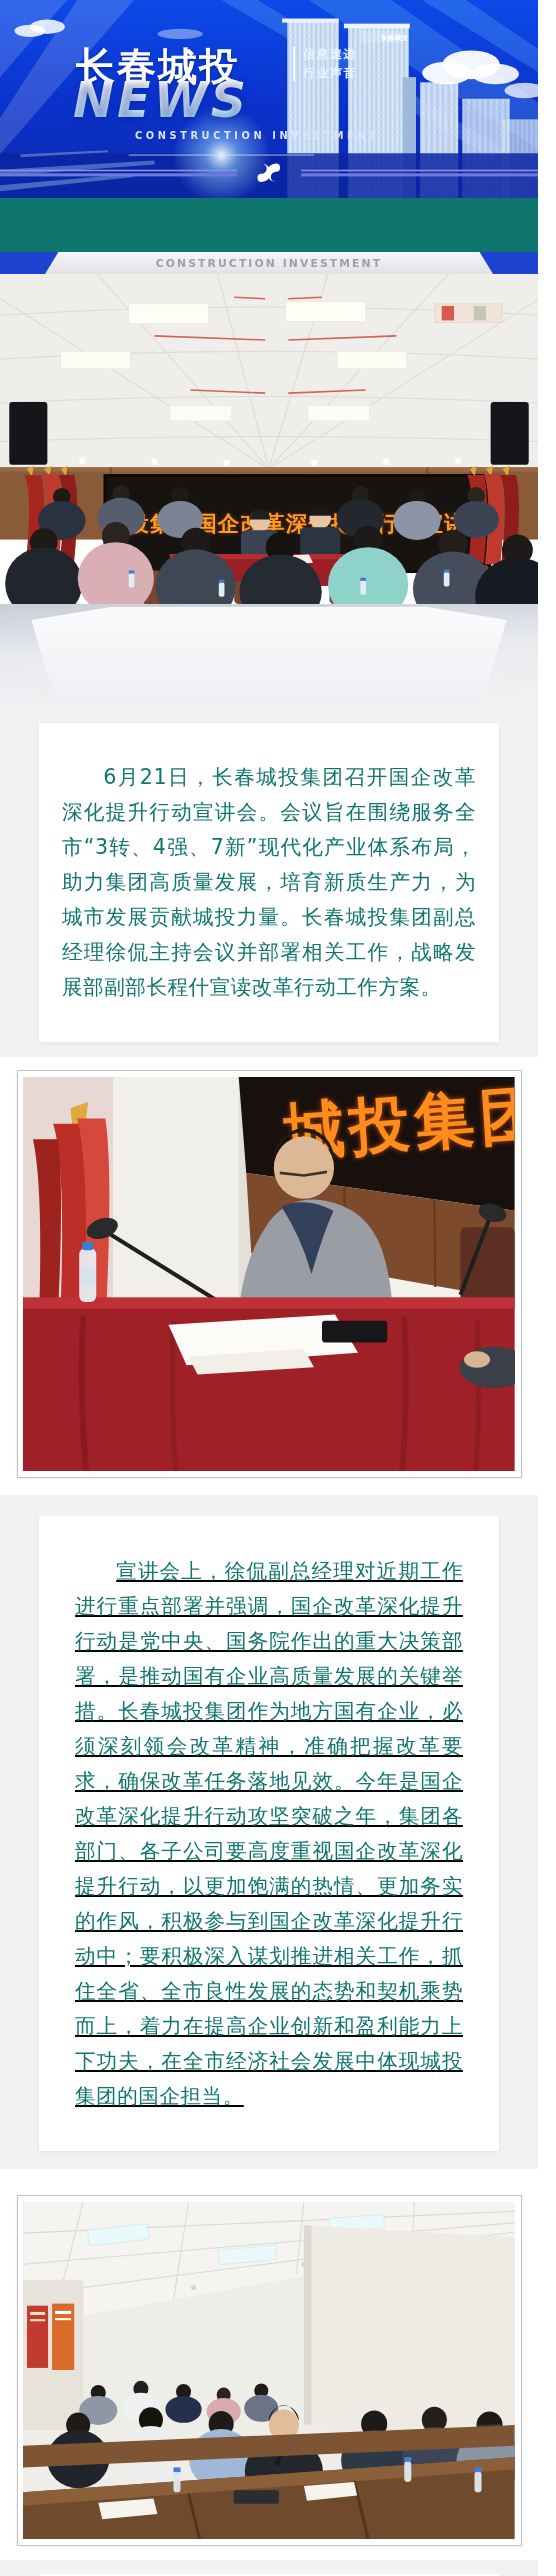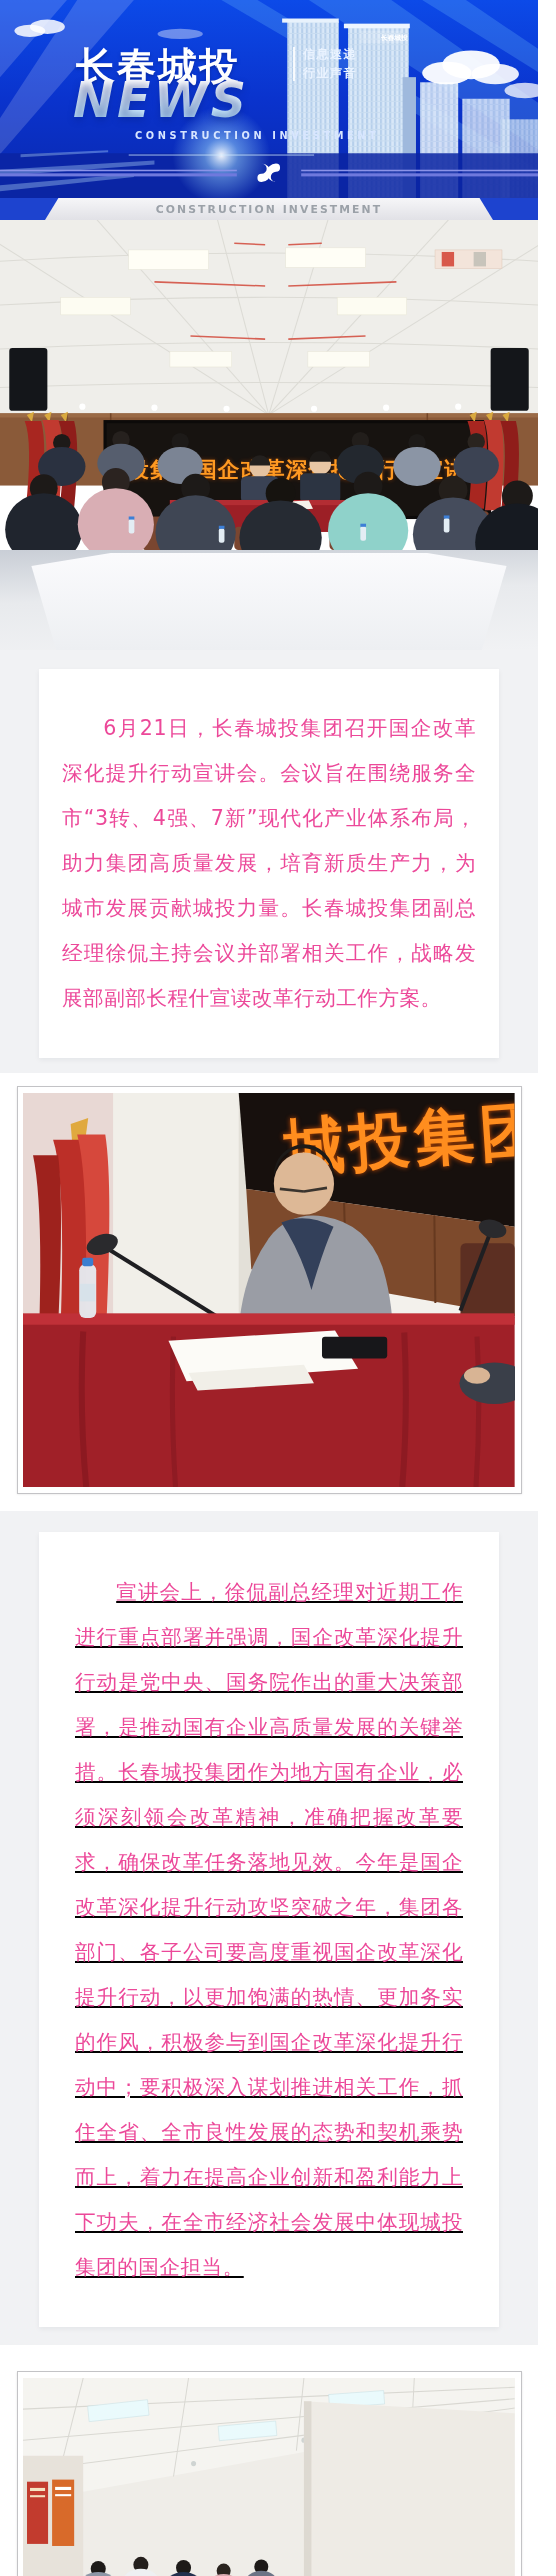--- a/index.html
+++ b/index.html
@@ -1,20 +1,20 @@
 <!DOCTYPE html>
 <html style="font-size:8.2px"><head>
 <meta charset="utf-8">
 <style>
   html,body{margin:0;padding:0;background:#ffffff;}
   body{font-family:"DejaVu Sans","Liberation Sans",sans-serif;}
   .page{width:538px;background:#fff;position:relative;}
 
   
-  .banner{position:relative;height:198px;overflow:hidden;background:#0f766e;}
+  .banner{position:relative;height:252px;overflow:hidden;background:#0f766e;}
   .banner svg{display:block;width:100%;height:198px;}
   .banner-brand{position:absolute;left:76px;top:40px;color:#fff;font-size:39px;font-weight:800;letter-spacing:2.1px;text-shadow:0 1.5px 3.1px rgba(6,30,120,.5);}
   .banner-sep{position:absolute;left:293px;top:47px;width:1.5px;height:34px;background:rgba(255,255,255,.85);}
   .banner-tags{position:absolute;left:303px;top:45px;color:#eaf3ff;font-size:12px;font-weight:600;line-height:18.5px;letter-spacing:1.5px;}
   .banner-news{position:absolute;left:73px;top:72px;font-size:49px;font-weight:800;font-style:italic;letter-spacing:3.1px;
     background:linear-gradient(180deg,#ffffff 20%,#bfe9ff 85%);-webkit-background-clip:text;background-clip:text;color:transparent;
     text-shadow:0 3.1px 7.2px rgba(6,30,120,.35);}
   .banner-sub{position:absolute;left:135px;top:130px;color:#d8e6ff;font-size:9.8px;font-weight:700;letter-spacing:3.6px;}
 
   
@@ -41,21 +41,21 @@
 
   
   .gray-section{background:#f1f2f4;}
   .sec1{padding:18.5px 0 15.5px;}
   .sec2{padding:20.6px 0 18.5px;margin-top:17.5px;}
   .sec3{padding:13.4px 0 11.3px;margin-top:14.4px;}
   .card{background:#fff;margin:0 39px;box-shadow:0 1.5px 5.2px rgba(17,31,44,.06);}
   .card1{padding:37px 23px 37px;}
   .card2{padding:38px 36px 37px;text-decoration:underline;}
   .card3{padding:49px 23px 30px;}
-  .para{margin:0;font-size:20.6px;line-height:45px;color:#ec4899;text-align:justify;text-indent:2em;letter-spacing:0.5px;}
+  .para{margin:0;font-size:20.6px;line-height:35px;color:#0f766e;text-align:justify;text-indent:2em;letter-spacing:0.5px;}
 
   .gap26{height:13.4px;background:#fff;}
   .gap50{height:26px;background:#fff;}
 </style>
 </head>
 <body>
 
 <div class="page">
 
   <div class="banner">

